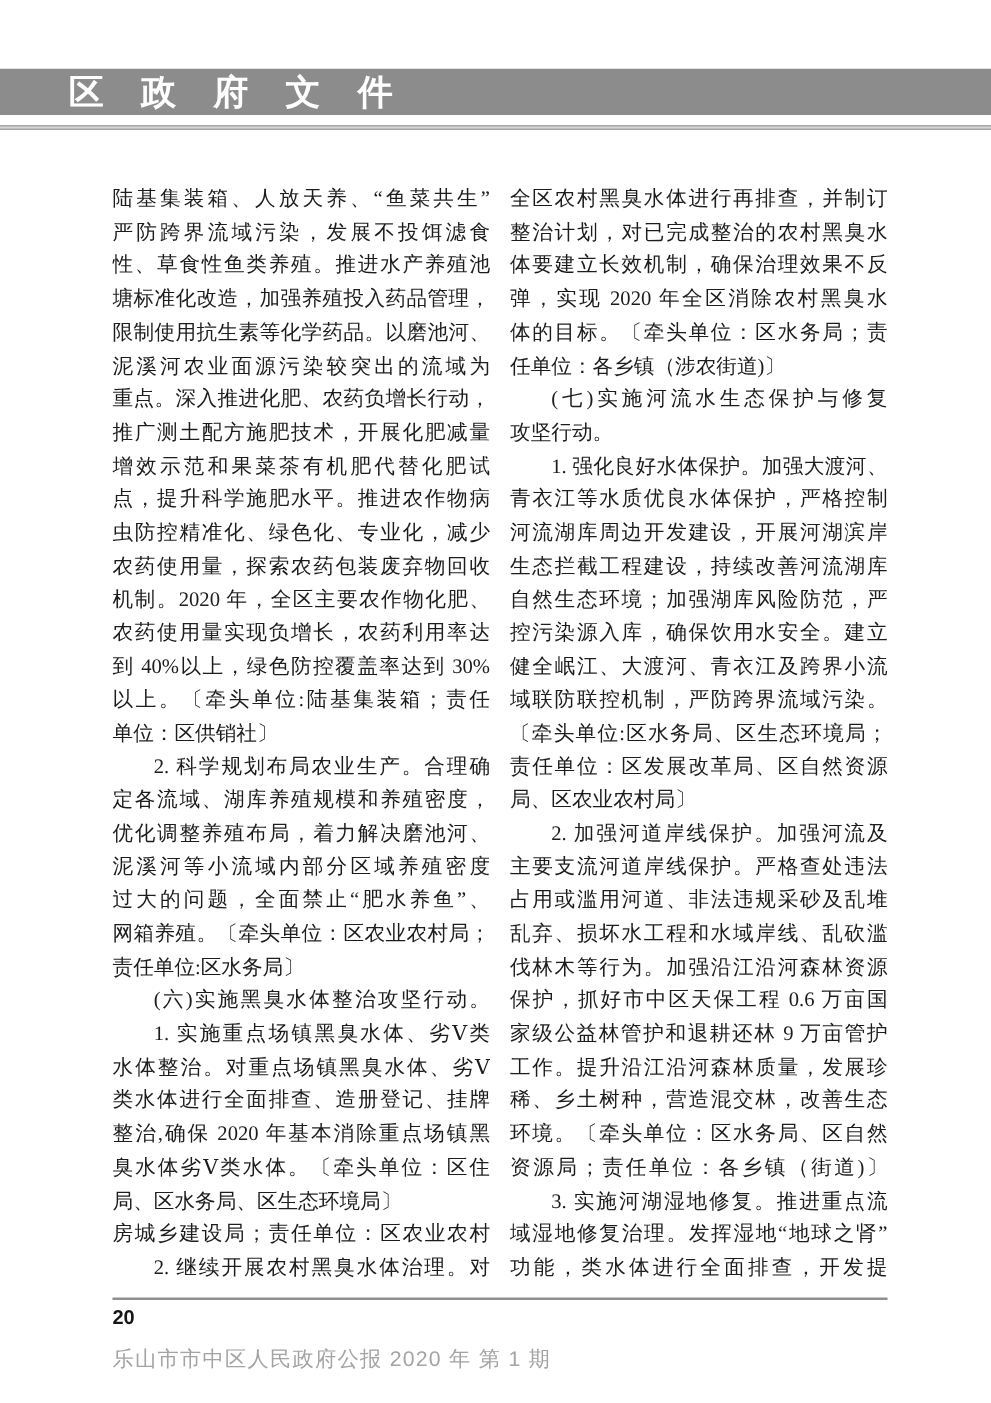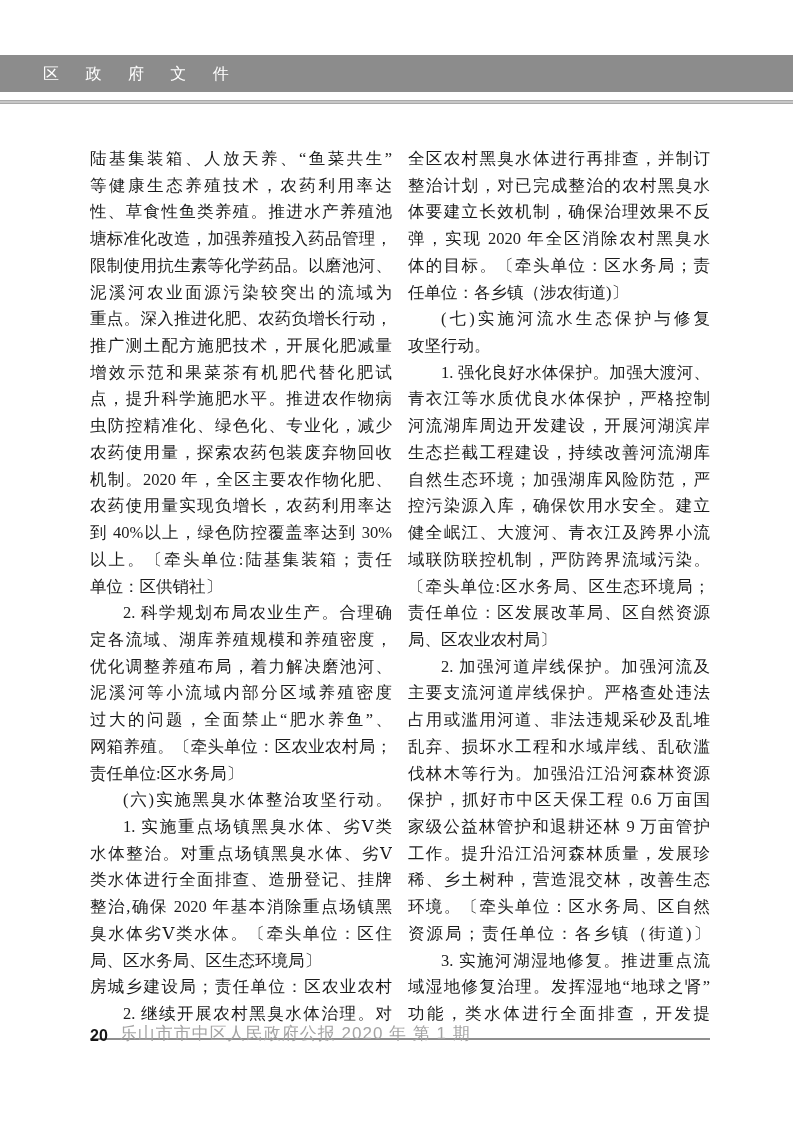--- a/index.html
+++ b/index.html
@@ -1,54 +1,54 @@
 <!DOCTYPE html>
 <html lang="zh"><head>
 <meta charset="utf-8">
 <style>
   html,body{margin:0;padding:0;background:#ffffff;}
   .page{position:relative;width:793px;height:1122px;background:#ffffff;overflow:hidden;
         font-family:"Liberation Serif","DejaVu Serif",serif;}
   
   .header-bar{position:absolute;left:0;top:55px;width:793px;height:37px;background:#8c8c8c;}
-  .header-title{position:absolute;left:43px;top:0;height:37px;line-height:37px;
+  .header-title{position:absolute;left:55px;top:0;height:37px;line-height:37px;
         color:#ffffff;font-family:"Liberation Sans","DejaVu Sans",sans-serif;
-        font-weight:normal;font-size:16px;letter-spacing:11px;white-space:nowrap;}
+        font-weight:bold;font-size:28px;letter-spacing:11px;white-space:nowrap;}
   .divider{position:absolute;left:0;top:100px;width:793px;height:4px;
         background:linear-gradient(#9a9a9a,#d6d6d6 50%,#9a9a9a);}
   
   .content{position:absolute;left:90px;top:146px;width:620px;display:flex;gap:16px;}
   .column{width:302px;}
   .line{height:26.72px;line-height:26.72px;font-size:16.5px;color:#1c1c1c;
         text-align:justify;text-align-last:justify;overflow:hidden;}
   .line.indent{padding-left:33px;}
   .line.end{text-align-last:left;}
   
   .footer-rule{position:absolute;left:90px;top:1038px;width:620px;height:2px;background:#8f8f8f;}
-  .footer{position:absolute;left:90px;top:1022px;width:620px;display:flex;
-        align-items:flex-end;gap:12px;
-        font-family:"Liberation Sans","DejaVu Sans",sans-serif;}
+  .footer{position:absolute;left:90px;top:1046px;width:620px;display:flex;
+        align-items:flex-start;gap:12px;
+        font-family:"Liberation Sans","DejaVu Sans",sans-serif;flex-direction:column;}
   .footer-page{font-weight:bold;font-size:16px;color:#161616;}
   .footer-journal{font-size:17px;color:#a3a3a3;letter-spacing:1px;}
 </style>
 </head>
 <body>
 
 <div class="page">
 
   <div class="header-bar">
     <div class="header-title">区 政 府 文 件</div>
   </div>
 
   <div class="divider"></div>
 
   <div class="content">
     <div class="column">
         <div class="line">陆基集装箱、人放天养、“鱼菜共生”</div>
-        <div class="line">等健康生态养殖技术，农药利用率达</div>
+        <div class="line">严防跨界流域污染，发展不投饵滤食</div>
         <div class="line">性、草食性鱼类养殖。推进水产养殖池</div>
         <div class="line">塘标准化改造，加强养殖投入药品管理，</div>
         <div class="line">限制使用抗生素等化学药品。以磨池河、</div>
         <div class="line">泥溪河农业面源污染较突出的流域为</div>
         <div class="line">重点。深入推进化肥、农药负增长行动，</div>
         <div class="line">推广测土配方施肥技术，开展化肥减量</div>
         <div class="line">增效示范和果菜茶有机肥代替化肥试</div>
         <div class="line">点，提升科学施肥水平。推进农作物病</div>
         <div class="line">虫防控精准化、绿色化、专业化，减少</div>
         <div class="line">农药使用量，探索农药包装废弃物回收</div>

